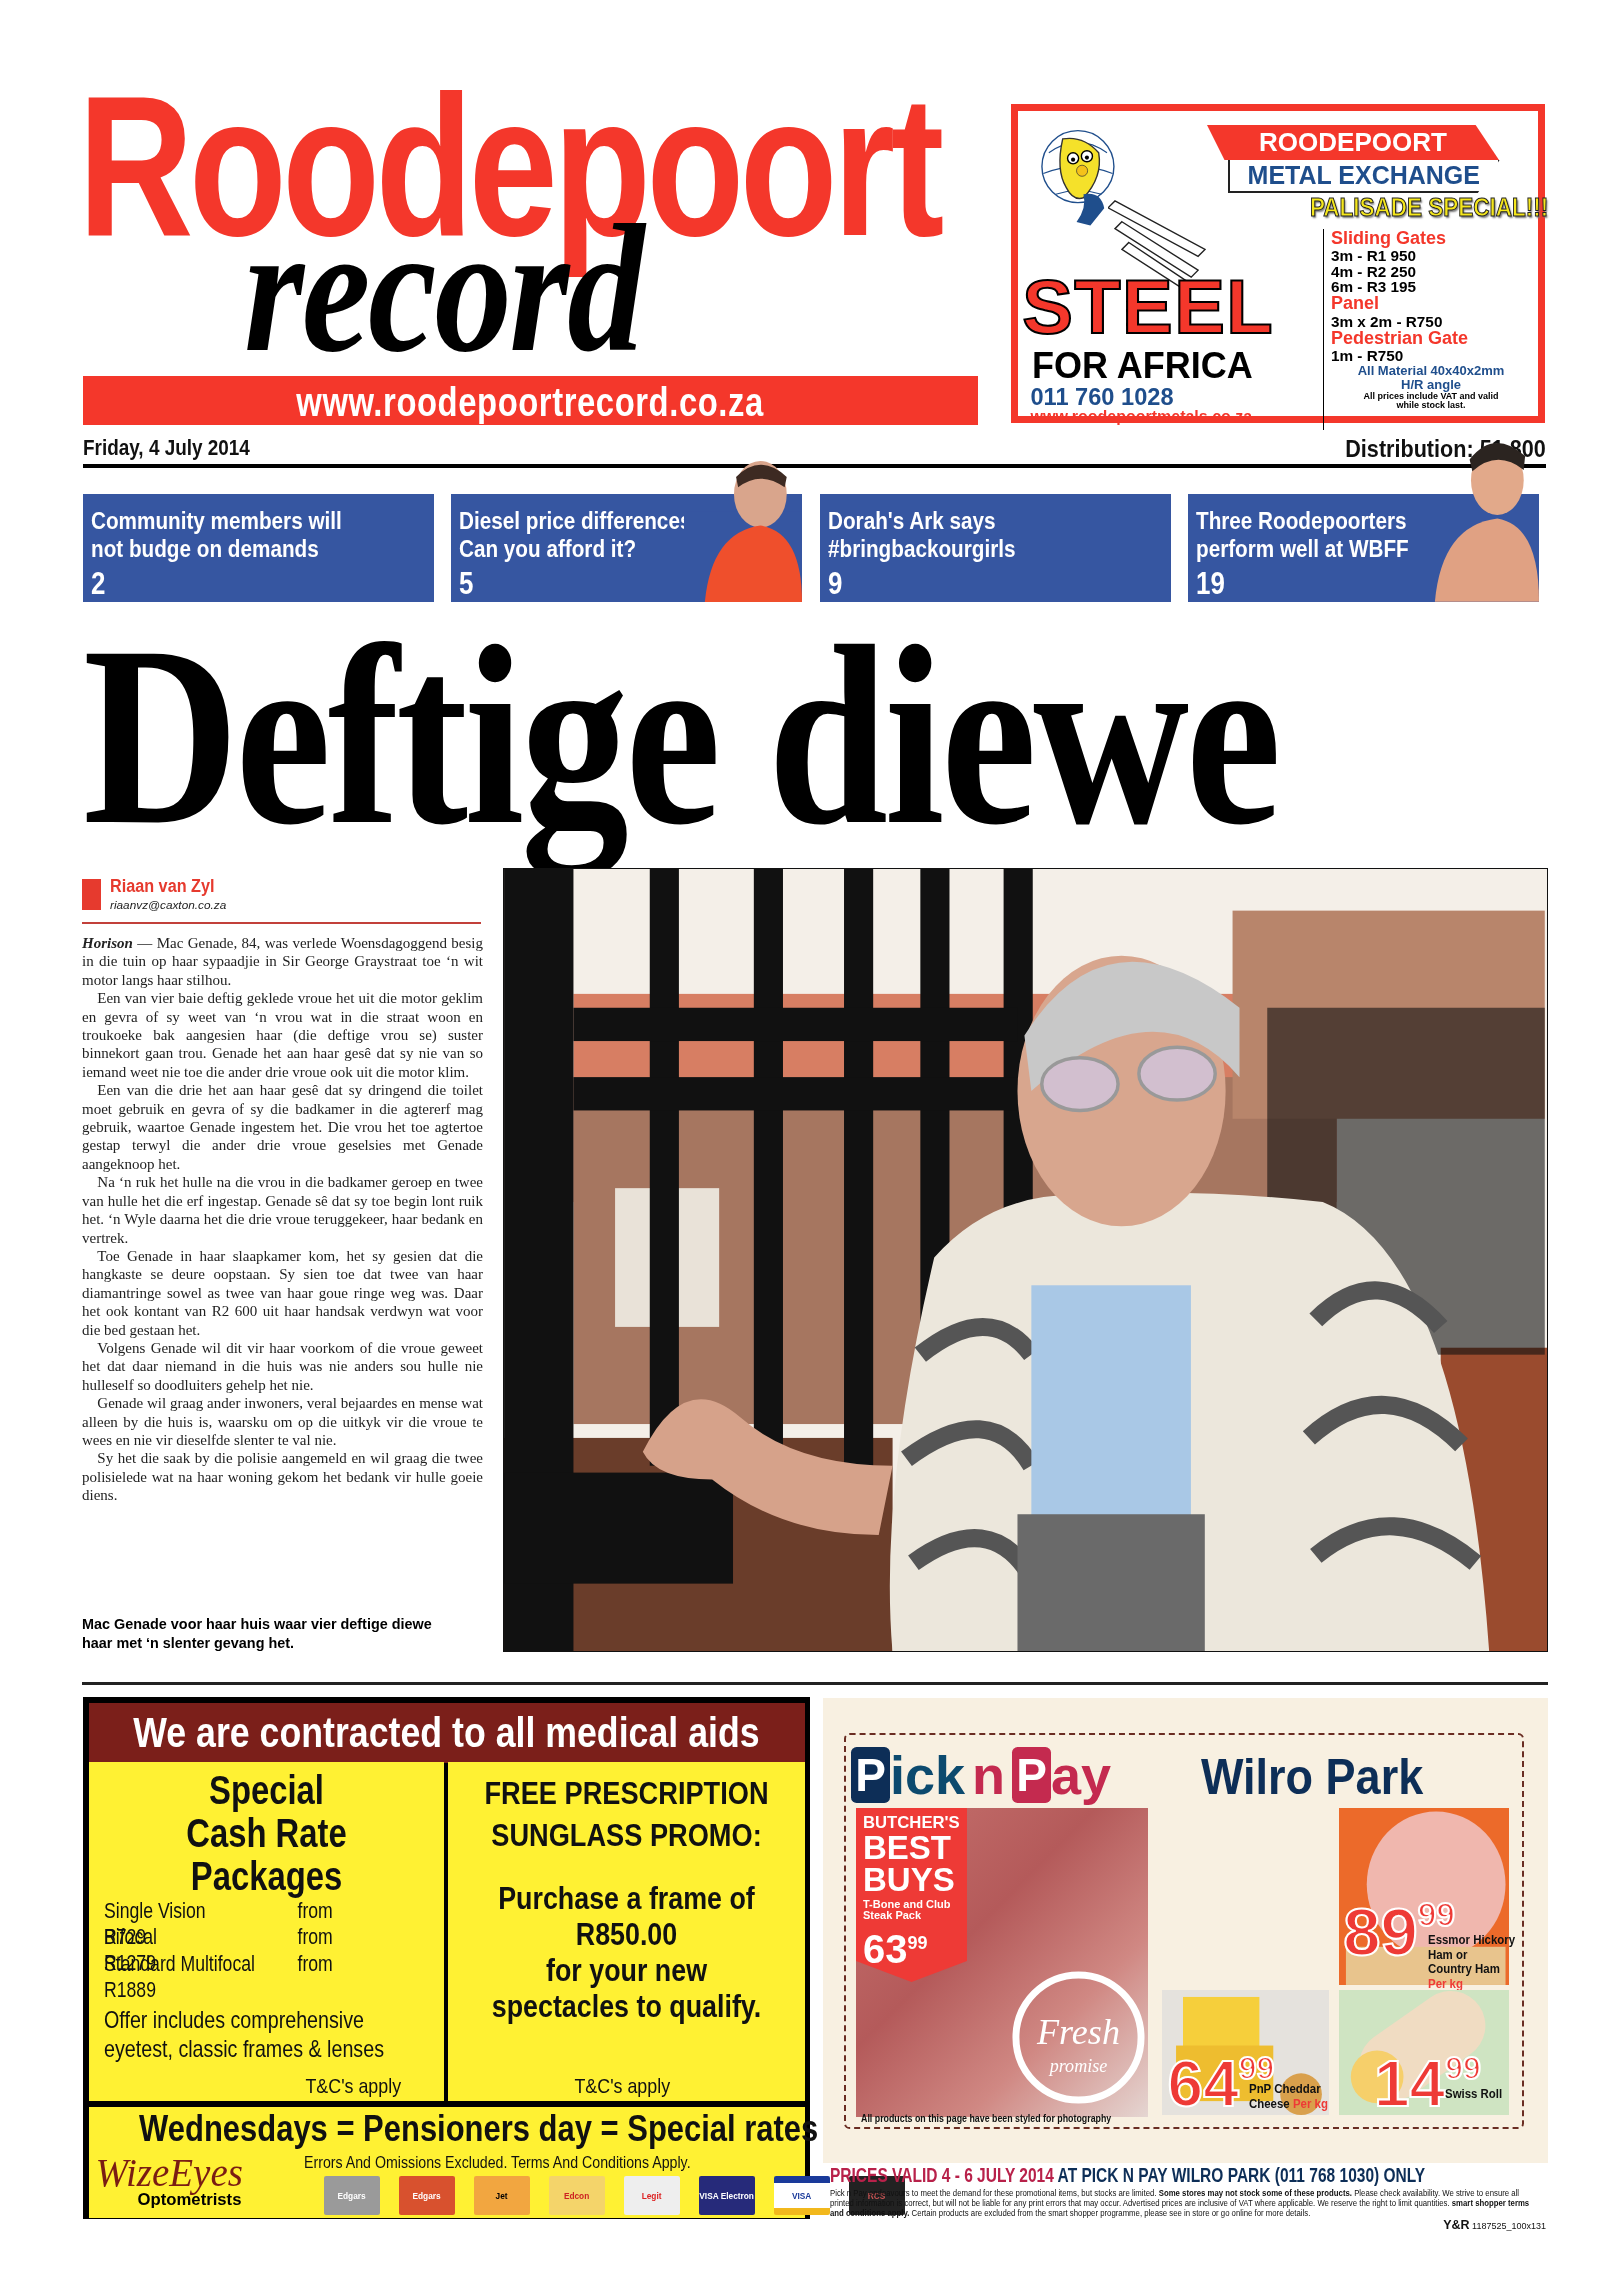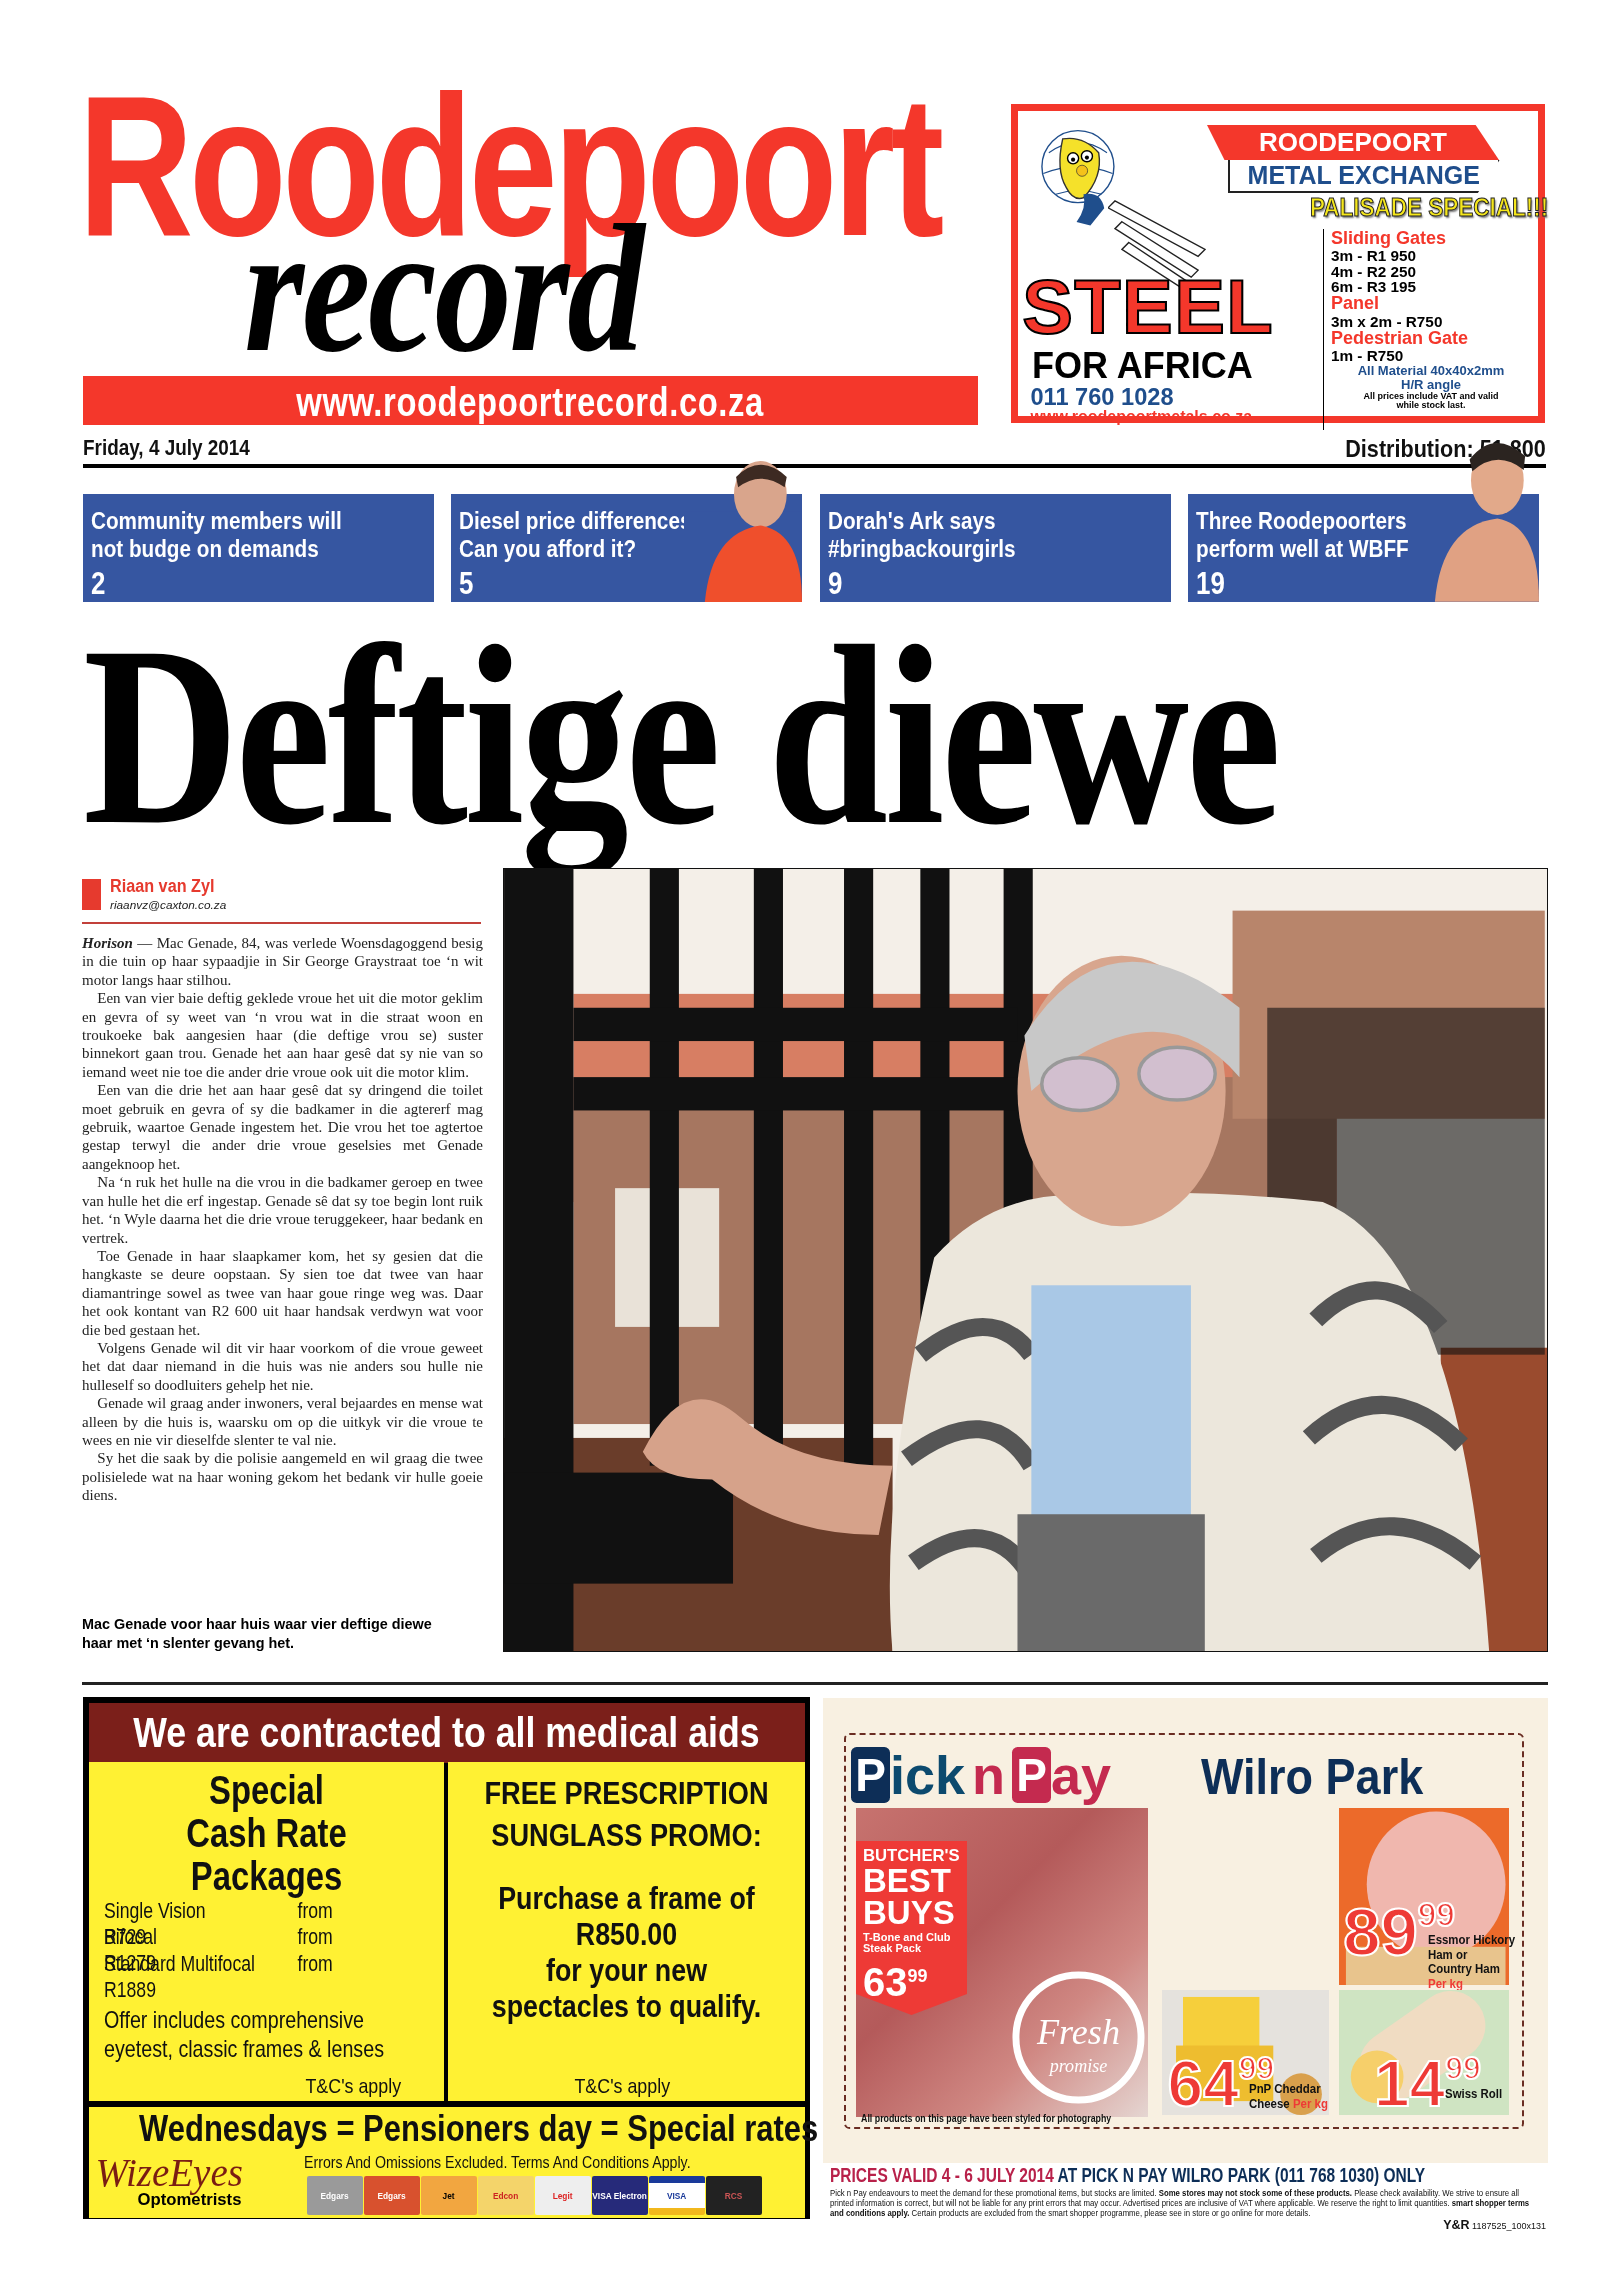--- a/index.html
+++ b/index.html
@@ -79,38 +79,38 @@
   .opto-left .tc, .opto-right .tc { position:absolute; bottom: 2.8px; font-size: 21px; transform: scaleX(0.85); }
   .opto-left .tc { left: 208px; }
   .opto-right .tc { left: 118px; }
   .opto-right .h1 { position:absolute; left:0; top: 9.7px; width:100%; text-align:center; font-weight:700; font-size: 32px; line-height: 42px; transform: scaleX(0.85); }
   .opto-right .body { position:absolute; left:0; top: 118px; width:100%; text-align:center; font-weight:700; font-size: 30.5px; line-height: 36px; transform: scaleX(0.88); }
   .opto-wed { left: 5.6px; top: 410px; width: 716px; height: 111px; background: #fff133; }
   .opto-wed .h { position:absolute; left: 0; top: 1.4px; width:100%; text-align:center; font-weight:700; font-size: 36px; transform: scaleX(0.86); white-space: nowrap; }
   .opto-wed .logo { position:absolute; left: 7px; top: 43px; font-family: "Liberation Serif", serif; font-style: italic; color:#7a1d13; font-size: 39px; }
   .opto-wed .logo2 { position:absolute; left: 49px; top: 83px; font-weight:700; font-size: 16.7px; color:#000; }
   .opto-wed .disc { position:absolute; left: 215px; top: 46px; font-size: 16.7px; transform: scaleX(0.85); transform-origin:left top; white-space:nowrap; }
-  .cards { position:absolute; left: 218px; top: 69px; display:flex; gap: 1px; }
+  .cards { position:absolute; left: 235px; top: 69px; display:flex; gap: 19px; }
   .card { width: 56px; height: 39px; border-radius: 2.1px; display:flex; align-items:center; justify-content:center; font-size: 8.3px; font-weight:700; color:#fff; }
   .opto-stores { left: 5.6px; top: 525px; width: 716px; }
   .store { position:absolute; top: 0; color:#fff; font-weight:700; transform: scaleX(0.82); transform-origin: left top; white-space: nowrap; }
   .store .n { font-size: 20px; line-height: 22px; }
   .store .a { font-size: 20px; line-height: 22px; }
   .store .a.sm { font-size: 14px; }
   .store .p { font-size: 20px; line-height: 22px; }
 
   
   .pnp { left: 823px; top: 1698px; width: 725px; height: 465px; background: #f8f0e1; }
   .pnp-dash { position:absolute; left: 21px; top: 35px; width: 680px; height: 396px; border: 2.1px dashed #6a2d22; border-radius: 5.6px; }
   .pnp-logo { position:absolute; left: 28px; top: 49px; display:flex; align-items:center; gap: 0; }
   .pnp-box { display:inline-flex; width: 39px; height: 56px; border-radius: 5.6px; align-items:center; justify-content:center; color:#fff; font-weight:700; font-size: 46px; }
   .pnp-t { font-weight:700; font-size: 54px; line-height: 56px; }
   .pnp-wilro { position:absolute; left: 378px; top: 50px; color:#0d2e57; font-weight:700; font-size: 50px; transform: scaleX(0.9); transform-origin: left top;}
   .pnp-steak { position:absolute; left: 33px; top: 110px; width: 292px; height: 309px; background: linear-gradient(135deg, #c7736f 0%, #b45a5a 40%, #d08883 70%, #e5d6d2 100%); }
-  .pnp-butcher { position:absolute; left: 0; top: 0; width: 111px; height: 174px; background: #ee3a36; clip-path: polygon(0 0, 100% 0, 100% 88%, 50% 100%, 0 88%); color:#fff; padding: 7px; margin-top: 33px; }
+  .pnp-butcher { position:absolute; left: 0; top: 0; width: 111px; height: 174px; background: #ee3a36; clip-path: polygon(0 0, 100% 0, 100% 88%, 50% 100%, 0 88%); color:#fff; padding: 7px; }
   .pnp-butcher .b1 { font-size: 16.7px; font-weight: 700; line-height: 16.7px; }
   .pnp-butcher .b2 { font-size: 33px; font-weight: 700; line-height: 32px; }
   .pnp-butcher .b3 { font-size: 11px; font-weight: 700; line-height: 11.8px; margin-top:2.8px; }
   .price-big { position:absolute; font-weight:700; color:#ee3a36; -webkit-text-stroke: 2.1px #fff; line-height: 1; }
   .price-big sup { font-size: 0.5em; vertical-align: top; }
   .pnp-tile { position:absolute; }
   .pnp-label { position:absolute; font-weight:700; font-size: 13px; line-height: 14.6px; color:#111; transform: scaleX(0.88); transform-origin:left top; white-space: nowrap; }
   .pnp-label .r { color:#ee3a36; }
   .pnp-styled { position:absolute; left: 38px; top: 415px; font-weight:700; font-size: 10.4px; transform: scaleX(0.85); transform-origin:left top; white-space:nowrap; }
   .pnp-valid { left: 830px; top: 2164px; font-weight:700; font-size: 19.4px; transform: scaleX(0.8); transform-origin:left top; white-space: nowrap; }

